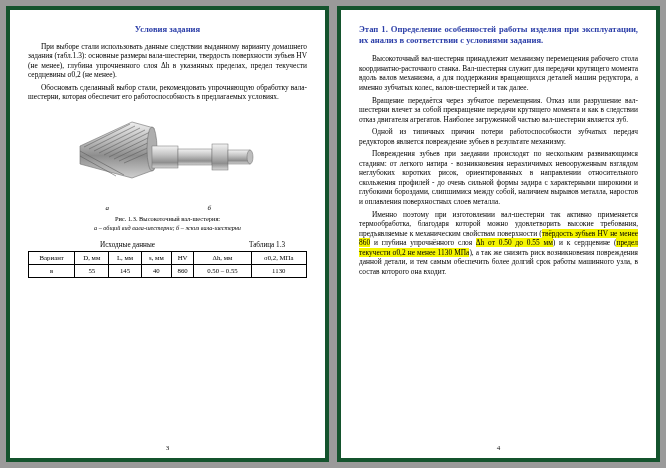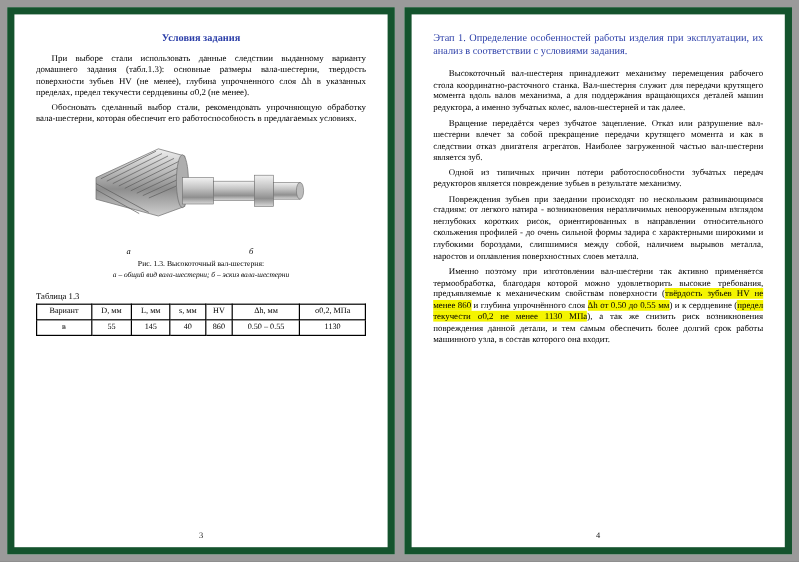--- a/index.html
+++ b/index.html
@@ -1,30 +1,30 @@
 <!DOCTYPE html>
 <html><head>
 <meta charset="utf-8">
 <style>
   html,body{margin:0;padding:0;background:#8a8a8a;}
   body{width:666px;height:468px;overflow:hidden;font-family:"Liberation Serif",serif;}
   .spread{position:relative;width:666px;height:468px;display:flex;gap:8px;padding:6px;box-sizing:border-box;background:#9a9a9a;}
-  .page{position:relative;background:#ffffff;border:6px solid #14532d;box-sizing:border-box;flex:1;overflow:hidden;}
+  .page{position:relative;background:#ffffff;border:4px solid #14532d;box-sizing:border-box;flex:1;overflow:hidden;}
   .page-inner{position:absolute;left:18px;right:18px;top:14px;bottom:24px;}
   .pnum{position:absolute;bottom:6px;left:0;right:0;text-align:center;font-size:7px;color:#111;}
   .h-title{color:#2b3ea8;font-weight:bold;font-size:8.6px;text-align:center;margin:0 0 7px 0;line-height:1.25;}
-  .h-title2{color:#2b3ea8;font-weight:normal;font-size:8.6px;text-align:justify;margin:0 0 8px 0;line-height:1.3;}
+  .h-title2{color:#2b3ea8;font-weight:bold;font-size:8.6px;text-align:justify;margin:0 0 8px 0;line-height:1.3;}
   p.t{font-size:7.4px;line-height:1.29;text-align:justify;margin:0 0 3px 0;text-indent:13px;color:#000;}
   .fig-wrap{margin:6px 0 2px 0;text-align:center;}
   .cap{font-size:6.4px;text-align:center;line-height:1.25;margin:1px 0 0 0;color:#000;}
   .cap-i{font-size:6.2px;text-align:center;font-style:italic;color:#000;margin:1px 0 0 0;}
   .lbl-a{font-size:7px;font-style:italic;}
   .tbl-head{display:flex;justify-content:space-between;align-items:flex-end;font-size:7.2px;margin:10px 0 2px 0;}
   .tbl-head .c{flex:1;text-align:center;font-weight:normal;}
-  .tbl-head .r{width:80px;text-align:left;}
+  .tbl-head .r{width:80px;text-align:center;}
   table.data{border-collapse:collapse;width:100%;font-size:6.8px;}
   table.data td,table.data th{border:1px solid #000;text-align:center;padding:2px 1px;font-weight:normal;line-height:1.15;}
   table.data th{font-weight:normal;}
   .hl{background:#f4f400;}
   svg{display:block;}
   .gearbox{position:relative;width:200px;height:96px;margin:0 auto;}
 </style>
 </head>
 <body>
 
@@ -85,20 +85,21 @@
         </div>
         <div style="position:relative;width:200px;margin:0 auto;height:10px;">
           <span class="lbl-a" style="position:absolute;left:38px;top:0;">а</span>
           <span class="lbl-a" style="position:absolute;left:140px;top:0;">б</span>
         </div>
         <div class="cap">Рис. 1.3. Высокоточный вал-шестерня:</div>
         <div class="cap-i">а – общий вид вала-шестерни; б – эскиз вала-шестерни</div>
       </div>
 
       <div class="tbl-head">
+        <div class="c">Исходные данные</div>
         <div class="r">Таблица 1.3</div>
       </div>
 
       <table class="data">
         <thead>
           <tr>
             <th>Вариант</th>
             <th>D, мм</th>
             <th>L, мм</th>
             <th>s, мм</th>
@@ -121,21 +122,21 @@
       </table>
     </div>
     <div class="pnum">3</div>
   </div>
 
   <div class="page">
     <div class="page-inner">
       <div class="h-title2">Этап 1. Определение особенностей работы изделия при эксплуатации, их анализ в соответствии с условиями задания.</div>
 
       <p class="t">Высокоточный вал-шестерня принадлежит механизму перемещения рабочего стола координатно-расточного станка. Вал-шестерня служит для передачи крутящего момента вдоль валов механизма, а для поддержания вращающихся деталей машин редуктора, а именно зубчатых колес, валов-шестерней и так далее.</p>
-      <p class="t">Вращение передаётся через зубчатое зацепление. Отказ или разрушение вал-шестерни влечет за собой прекращение передачи крутящего момента и как в следствии отказ двигателя агрегатов. Наиболее загруженной частью вал-шестерни является зуб.</p>
+      <p class="t">Вращение передаётся через зубчатое перемещения. Отказ или разрушение вал-шестерни влечет за собой прекращение передачи крутящего момента и как в следствии отказ двигателя агрегатов. Наиболее загруженной частью вал-шестерни является зуб.</p>
       <p class="t">Одной из типичных причин потери работоспособности зубчатых передач редукторов является повреждение зубьев в результате механизму.</p>
       <p class="t">Повреждения зубьев при заедании происходят по нескольким развивающимся стадиям: от легкого натира - возникновения неразличимых невооруженным взглядом неглубоких коротких рисок, ориентированных в направлении относительного скольжения профилей - до очень сильной формы задира с характерными широкими и глубокими бороздами, слипшимися между собой, наличием вырывов металла, наростов и оплавления поверхностных слоев металла.</p>
 
       <p class="t">Именно поэтому при изготовлении вал-шестерни так активно применяется термообработка, благодаря которой можно удовлетворить высокие требования, предъявляемые к механическим свойствам поверхности (<span class="hl">твёрдость зубьев HV не менее 860</span> и глубина упрочнённого слоя <span class="hl">Δh от 0.50 до 0.55 мм</span>) и к сердцевине (<span class="hl">предел текучести σ0,2 не менее 1130 МПа</span>), а так же снизить риск возникновения повреждения данной детали, и тем самым обеспечить более долгий срок работы машинного узла, в состав которого она входит.</p>
     </div>
     <div class="pnum">4</div>
   </div>
 
 </div>
 

